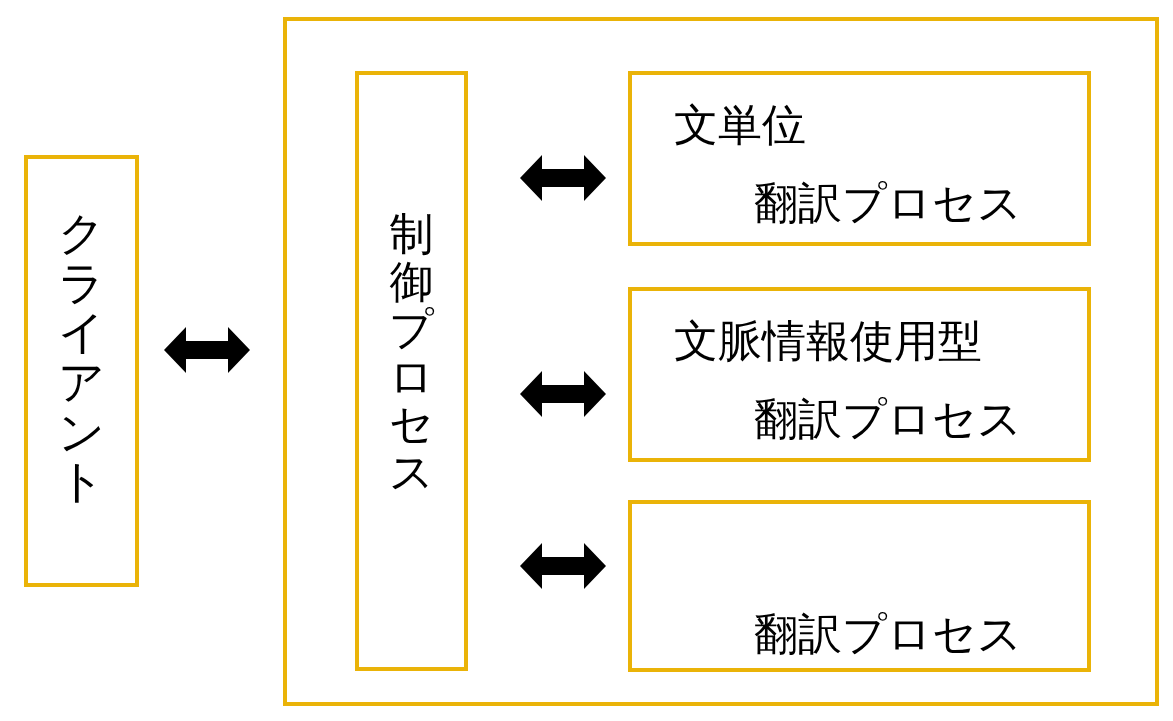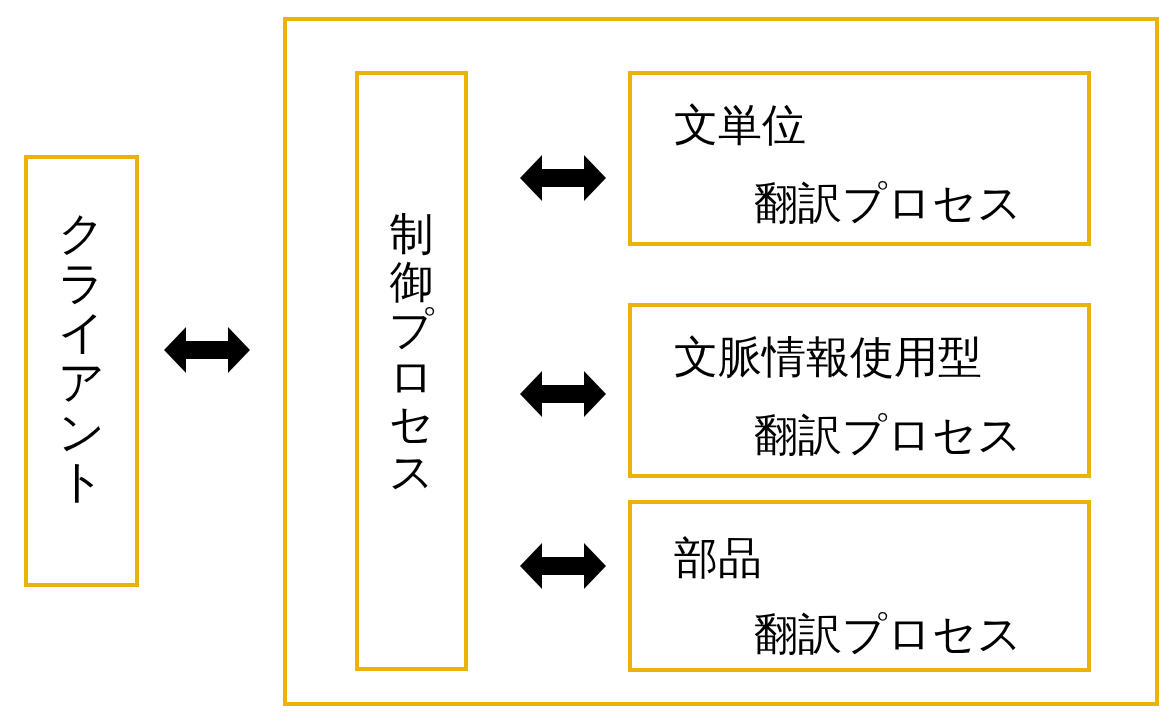--- a/index.html
+++ b/index.html
@@ -50,21 +50,20 @@
 </svg>
 <svg class="arrow" style="left:518px; top:541px;" width="90" height="50" viewBox="0 0 90 50">
   <path d="M2 25 L24 2 L24 16 L66 16 L66 2 L88 25 L66 48 L66 34 L24 34 L24 48 Z" fill="#000"></path>
 </svg>
 
 <div class="box" style="left:628px; top:71px; width:463px; height:175px;">
   <div class="label-line1" style="left:42px; top:28px;">文単位</div>
   <div class="label-line2" style="left:122px; top:106px;">翻訳プロセス</div>
 </div>
 
-<div class="box" style="left:628px; top:287px; width:463px; height:175px;margin-top:16px;">
+<div class="box" style="left:628px; top:287px; width:463px; height:175px;">
   <div class="label-line1" style="left:42px; top:28px;">文脈情報使用型</div>
   <div class="label-line2" style="left:122px; top:106px;">翻訳プロセス</div>
 </div>
 
 <div class="box" style="left:628px; top:500px; width:463px; height:172px;">
-  <div class="label-line1" style="left:42px; top:32px;">部品</div>
   <div class="label-line2" style="left:122px; top:108px;">翻訳プロセス</div>
 </div>
 
 </body></html>

